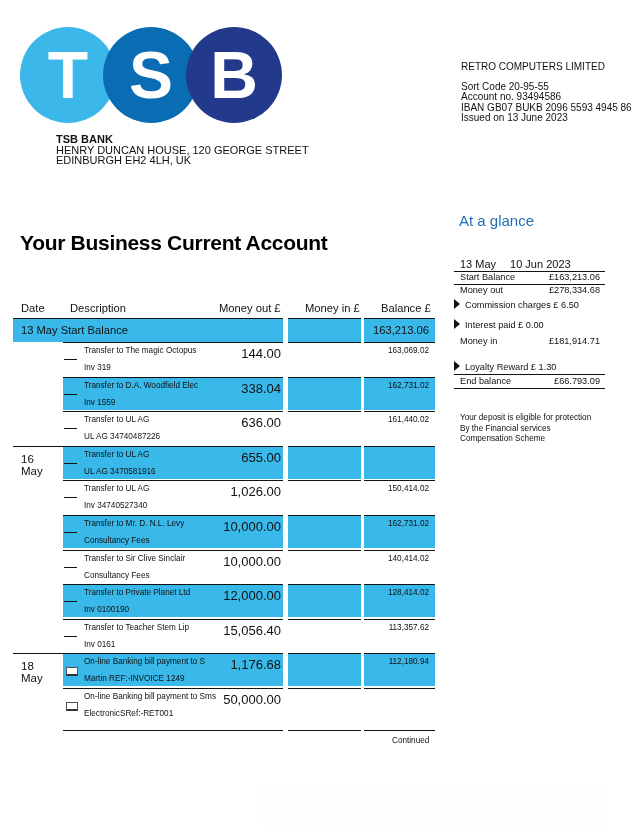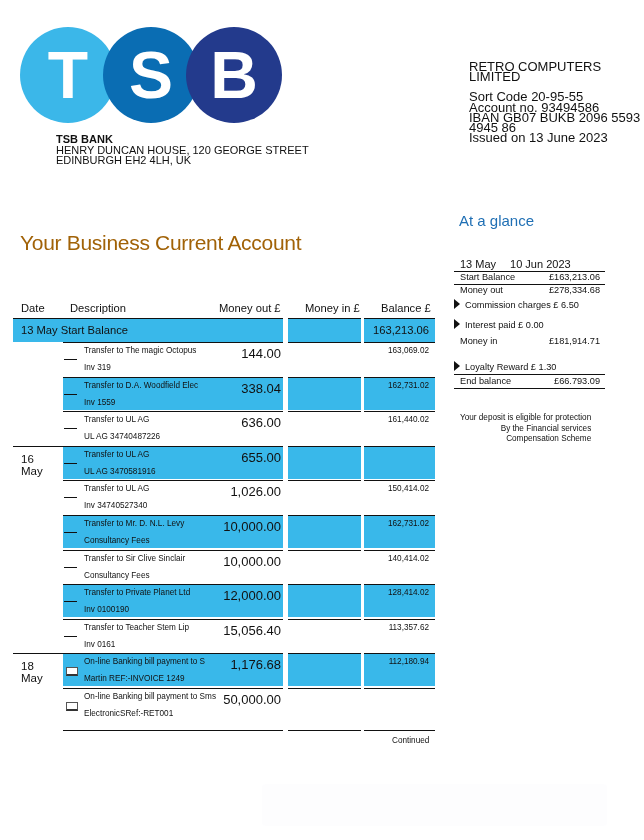--- a/index.html
+++ b/index.html
@@ -9,34 +9,34 @@
   
   .logo { left:20px; top:27px; width:262px; height:96px; }
   .circle { position:absolute; top:0; width:96px; height:96px; border-radius:50%;
             color:#fff; font-family:"Liberation Sans", sans-serif; font-weight:bold;
             font-size:66px; line-height:96px; text-align:center; }
   .c1 { left:0; background:#3bb7e9; z-index:1; }
   .c2 { left:83px; background:#0a6db3; z-index:2; }
   .c3 { left:166px; background:#233a8c; z-index:3; }
   .bank-addr { left:56px; top:134px; font-size:11px; line-height:10.5px; }
   .bank-addr .b { font-weight:bold; }
-  .acct-info { left:461px; top:62px; font-size:13px; line-height:10.2px;margin-left:8px; }
+  .acct-info { left:461px; top:62px; font-size:10px; line-height:10.2px; }
   .acct-info .co { margin-bottom:10px; }
-  .title { left:20px; top:231px; font-size:21px; color:#a16207; letter-spacing:-0.3px; }
+  .title { left:20px; top:231px; font-size:21px; color:#000000; letter-spacing:-0.3px;font-weight:bold; }
   .glance-title { left:459px; top:212px; font-size:15px; color:#1f6fb4; }
   
   .glance { left:454px; top:257px; width:151px; font-size:9.2px; }
   .g-dates { font-size:11px; padding-left:6px; height:14px; line-height:14px; }
   .g-dates span.d2 { margin-left:14px; }
   .g-row { display:flex; justify-content:space-between; padding:0 5px 0 6px; height:11.5px; line-height:11.5px; }
   .hr { border-top:1px solid #111; }
   .g-tri { padding-left:0; height:14px; line-height:14px; margin-top:2px; }
   .tri { display:inline-block; width:0; height:0; border-top:5px solid transparent; border-bottom:5px solid transparent;
          border-left:6px solid #111; margin-right:5px; vertical-align:-1px; }
-  .protect { left:460px; top:413px; font-size:8.2px; line-height:10.5px;text-align:right; }
+  .protect { left:460px; top:413px; font-size:8.2px; line-height:10.5px; }
   
   .hdr { top:302px; font-size:11.2px; }
   .hdr-date { left:21px; } .hdr-desc { left:70px;text-align:right; }
   .hdr-out { left:219px; } .hdr-in { left:305px; } .hdr-bal { left:381px;text-align:right; }
   .row { position:absolute; left:0; height:34px; }
   .cell { position:absolute; top:0; height:32px; border-top:1.5px solid #111; }
   .blue { background:#39b8ea; }
   .desc-cell { left:63px; width:220px; }
   .in-cell { left:288px; width:73px; }
   .bal-cell { left:364px; width:71px; }

